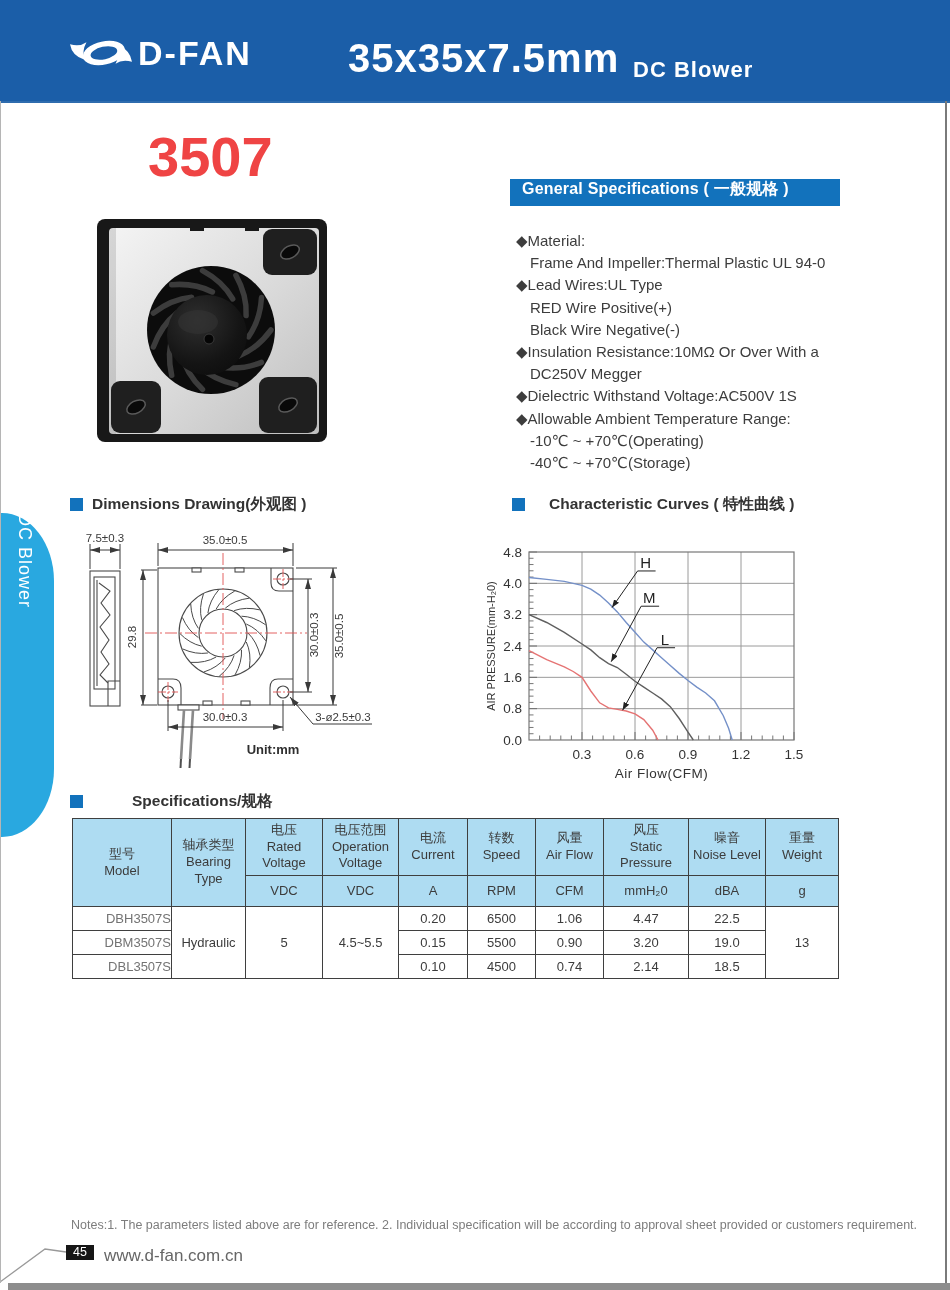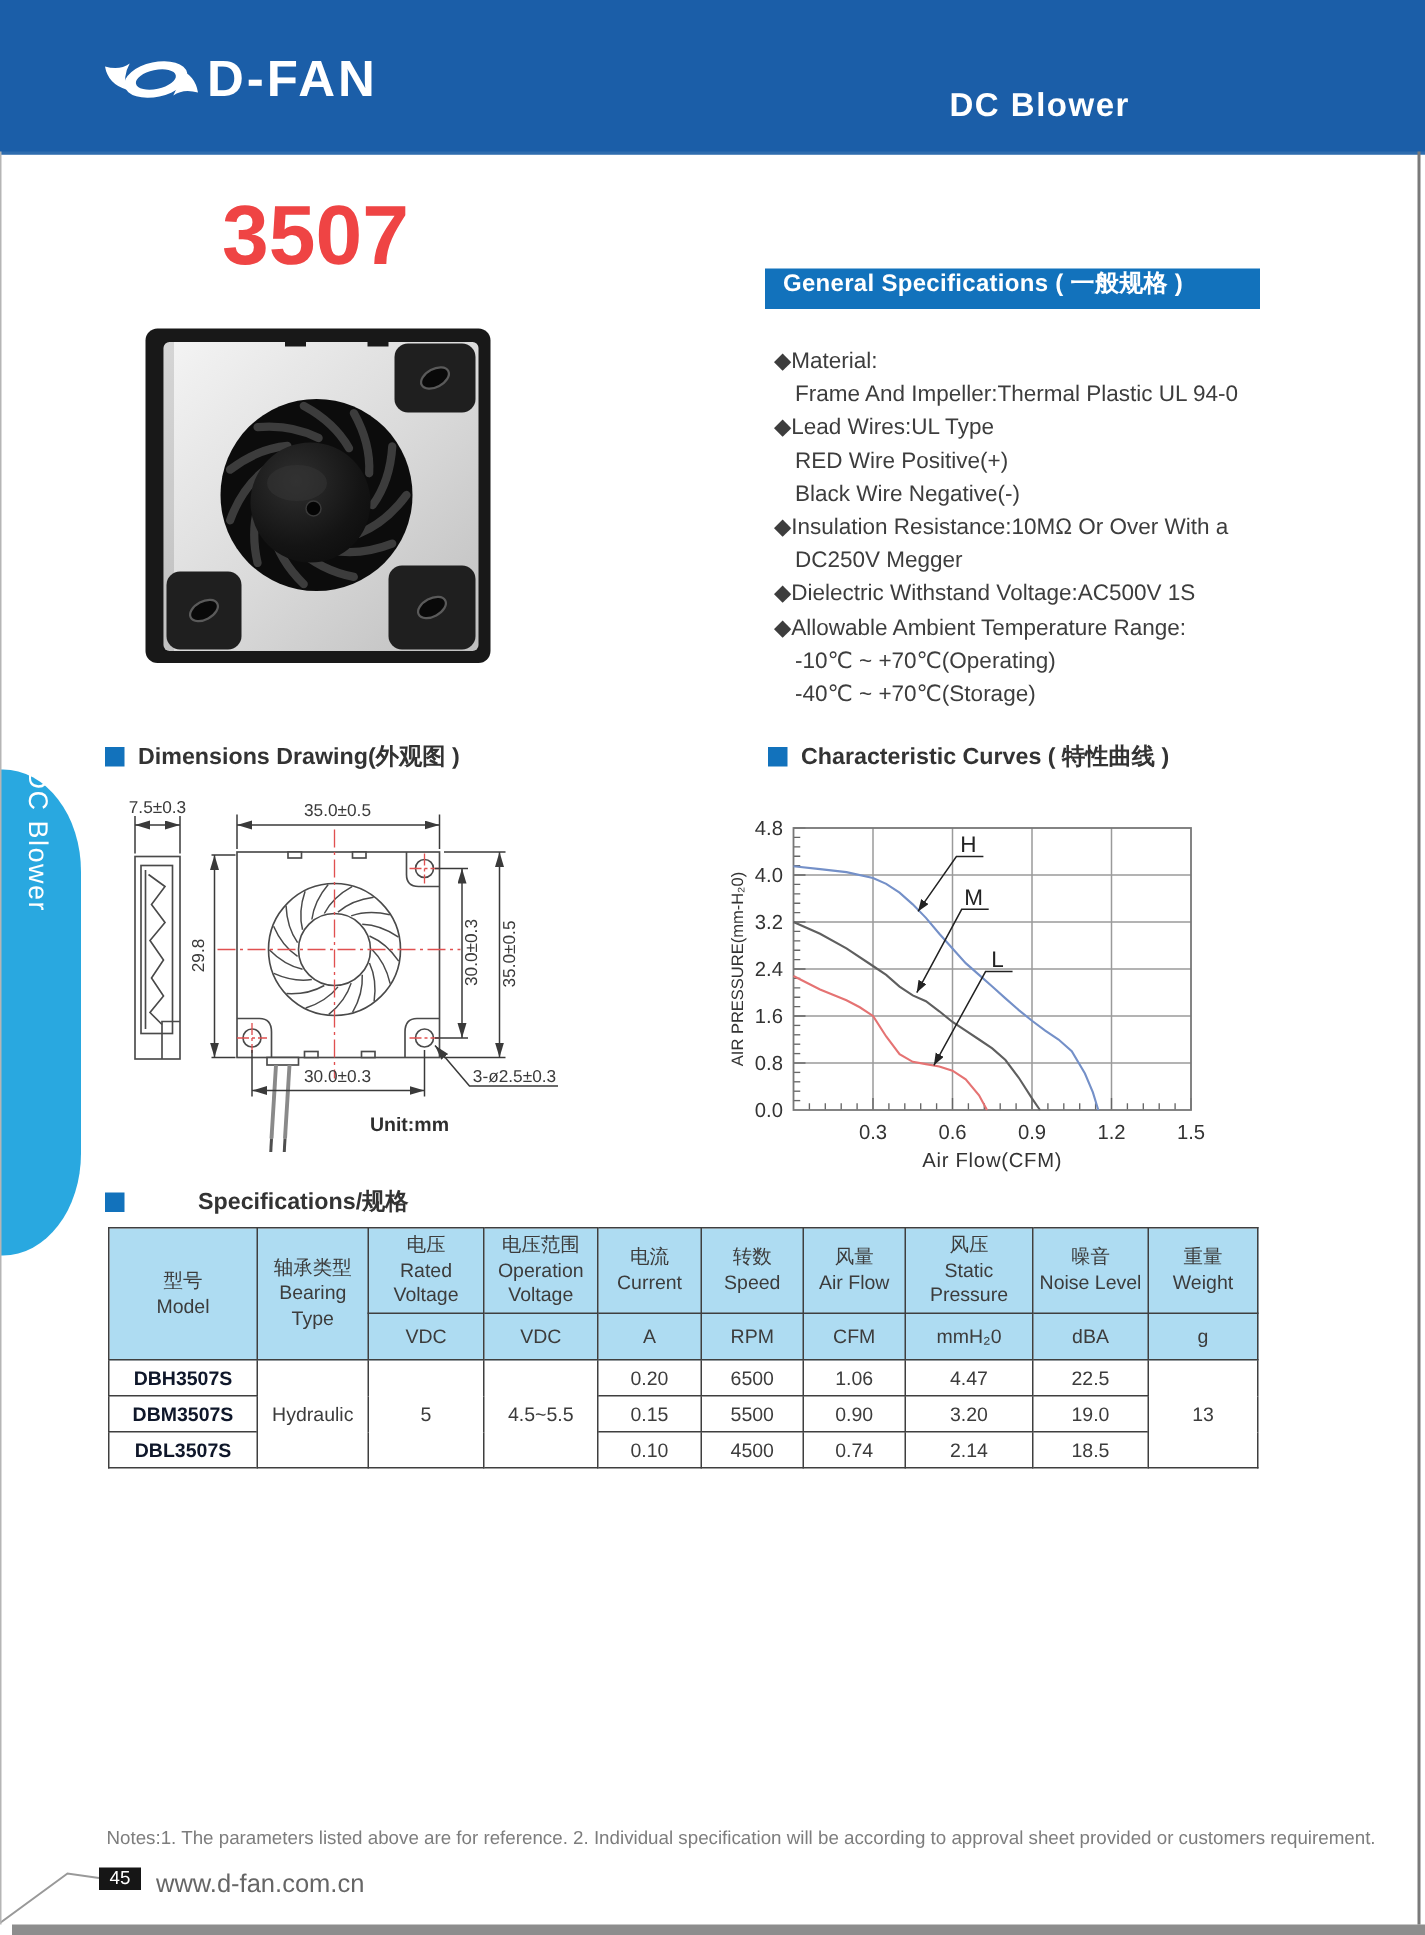--- a/index.html
+++ b/index.html
@@ -35,21 +35,21 @@
   .dim-text{font-size:11.5px;fill:#3a3a3a;font-family:"Liberation Sans","DejaVu Sans",sans-serif;}
   .unit-text{font-size:13px;font-weight:bold;fill:#2e2e2e;}
   
   .spec-table{position:absolute;left:72px;top:818px;border-collapse:collapse;table-layout:fixed;}
   .spec-table th,.spec-table td{border:1px solid #3f3f3f;text-align:center;vertical-align:middle;
       font-size:13px;color:#3c3c3c;font-weight:normal;padding:0;}
   .spec-table thead th{background:#AEDCF2;line-height:1.3;}
   .spec-table tr.h1 th{height:56px;}
   .spec-table tr.h2 th{height:30px;}
   .spec-table tbody td{height:23px;background:#fff;}
-  .spec-table td.model{font-weight:bold;color:#0f172a;}
+  .spec-table td.model{font-weight:normal;color:#737373;text-align:right;}
   
   .notes{position:absolute;left:71px;top:1218px;font-size:12.5px;color:#7d7d7d;white-space:nowrap;}
   .curl{position:absolute;left:0;top:1244px;}
   .page-num{position:absolute;left:66px;top:1245px;width:28px;height:15px;background:#161616;color:#fff;
             font-size:12.5px;line-height:15px;text-align:center;}
   .website{position:absolute;left:104px;top:1246px;font-size:17px;color:#666;}
   .bottom-bar{position:absolute;left:8px;right:0;bottom:0;height:7px;background:#8d8d8d;}
   .right-edge{position:absolute;right:3px;top:101px;bottom:7px;width:2px;background:#7a7a7a;}
   .left-edge{position:absolute;left:0;top:101px;bottom:7px;width:1px;background:#b5b5b5;}
 </style>
@@ -61,20 +61,21 @@
   <div class="hdr">
     <div class="logo">
       <svg width="62" height="40" viewBox="0 0 64 40">
         <path d="M15,27 Q2,23 0,11 Q10,14 17,9 Q12,18 15,27 Z" fill="#fff"></path>
         <ellipse cx="35" cy="20" rx="22" ry="12" fill="#fff" transform="rotate(-12 35 20)"></ellipse>
         <ellipse cx="35" cy="20" rx="14" ry="6.5" fill="#1B5EA8" transform="rotate(-12 35 20)"></ellipse>
         <path d="M51,13 Q62,17 64,29 Q54,26 47,31 Q52,22 51,13 Z" fill="#fff"></path>
       </svg>
       <span class="brand">D-FAN</span>
     </div>
+    <span class="size-title">35x35x7.5mm</span>
     <span class="subtitle">DC Blower</span>
   </div>
 
   <div class="side-tab">
     <span>DC Blower</span>
   </div>
 
   <div class="model-number">3507</div>
 
   <svg class="product-photo" width="238" height="232" viewBox="0 0 238 232">
@@ -134,21 +135,21 @@
     <div class="line">◆Dielectric Withstand Voltage:AC500V 1S</div>
     <div class="line">◆Allowable Ambient Temperature Range:</div>
     <div class="line cont">-10℃ ~ +70℃(Operating)</div>
     <div class="line cont">-40℃ ~ +70℃(Storage)</div>
   </div>
 
   <div class="sec-head" style="left:70px;top:494px;">
     <span class="sq"></span>
     <span>Dimensions Drawing(外观图 )</span>
   </div>
-  <div class="sec-head" style="left:512px;top:494px;">
+  <div class="sec-head" style="left:512px;top:494px;gap:15px;">
     <span class="sq"></span>
     <span>Characteristic Curves ( 特性曲线 )</span>
   </div>
   <div class="sec-head" style="left:70px;top:791px;gap:40px;">
     <span class="sq"></span>
     <span>Specifications/规格</span>
   </div>
 
   <svg class="dim-svg" width="395" height="265" viewBox="0 0 395 265">
     <defs>

